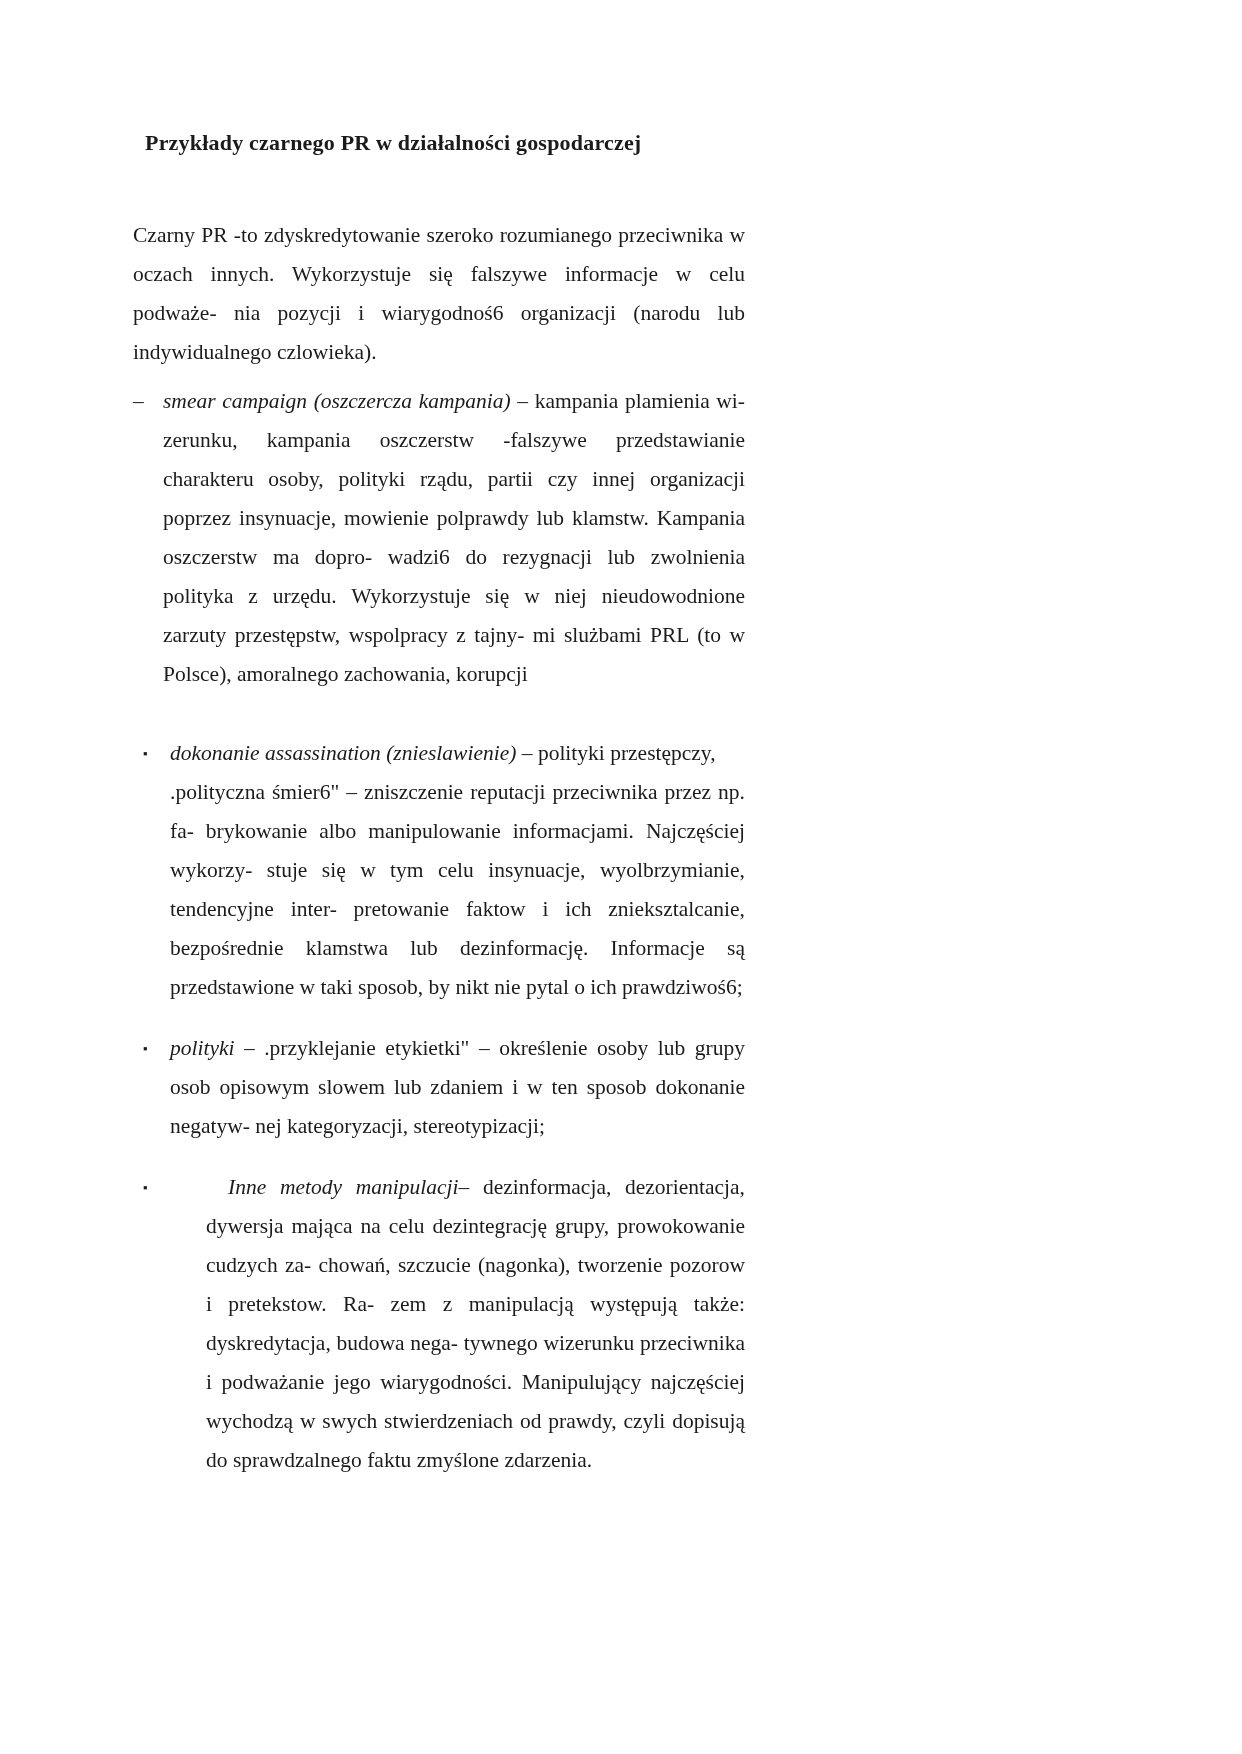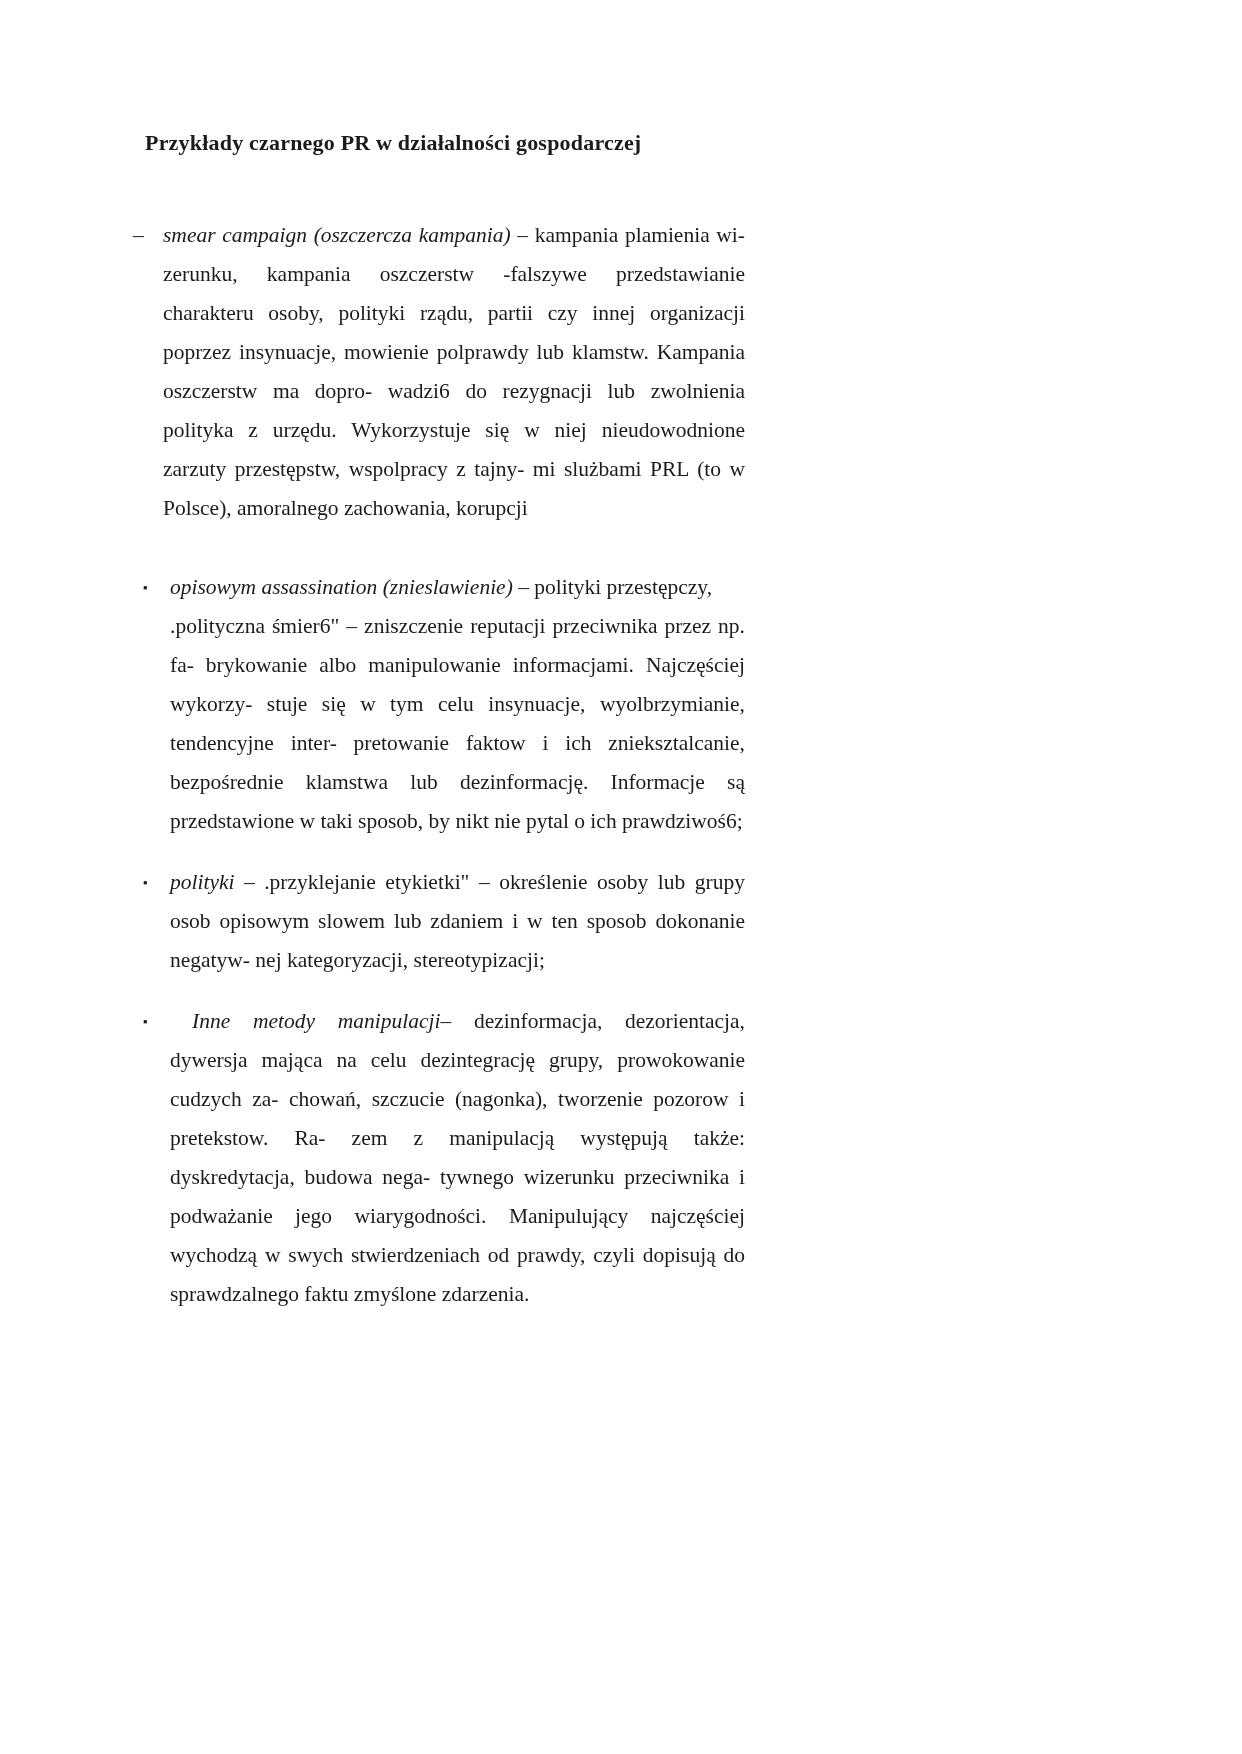--- a/index.html
+++ b/index.html
@@ -64,42 +64,44 @@
     box-sizing: border-box;
     font-size: 13px;
   }
   .btext {
     flex: 1 1 auto;
   }
   .btext i {
   }
   .first-line-indent {
     text-indent: 22px;
+    margin-left: 36px;
   }
 </style>
 </head>
 <body>
 
 <div class="page">
 
   <h1 class="title">Przykłady czarnego PR w działalności gospodarczej</h1>
 
+  <p class="para intro">Czarny PR -to zdyskredytowanie szeroko rozumianego przeciwnika w oczach innych. Wykorzystuje się falszywe informacje w celu podważe- nia pozycji i wiarygodnoś6 organizacji (narodu lub indywidualnego czlowieka).</p>
 
 
   <div class="bullet dash">
     <span class="marker">–</span>
     <div class="btext">
       <p class="para"><i>smear campaign (oszczercza kampania)</i><span> – kampania plamienia wi- zerunku, kampania oszczerstw -falszywe przedstawianie charakteru osoby, polityki rządu, partii czy innej organizacji poprzez insynuacje, mowienie polprawdy lub klamstw. Kampania oszczerstw ma dopro- wadzi6 do rezygnacji lub zwolnienia polityka z urzędu. Wykorzystuje się w niej nieudowodnione zarzuty przestępstw, wspolpracy z tajny- mi slużbami PRL (to w Polsce), amoralnego zachowania, korupcji</span></p>
     </div>
   </div>
 
   <div class="bullet square">
     <span class="marker">▪</span>
     <div class="btext">
-      <p class="para" style="text-align:left;"><i>opisowym assassination (znieslawienie)</i><span> – polityki przestępczy,</span></p>
+      <p class="para" style="text-align:left;"><i>dokonanie assassination (znieslawienie)</i><span> – polityki przestępczy,</span></p>
       <p class="para">.polityczna śmier6" – zniszczenie reputacji przeciwnika przez np. fa- brykowanie albo manipulowanie informacjami. Najczęściej wykorzy- stuje się w tym celu insynuacje, wyolbrzymianie, tendencyjne inter- pretowanie faktow i ich znieksztalcanie, bezpośrednie klamstwa lub dezinformację. Informacje są przedstawione w taki sposob, by nikt nie pytal o ich prawdziwoś6;</p>
     </div>
   </div>
 
   <div class="bullet square">
     <span class="marker">▪</span>
     <div class="btext">
       <p class="para"><i>polityki</i><span> – .przyklejanie etykietki" – określenie osoby lub grupy osob opisowym slowem lub zdaniem i w ten sposob dokonanie negatyw- nej kategoryzacji, stereotypizacji;</span></p>
     </div>
   </div>

